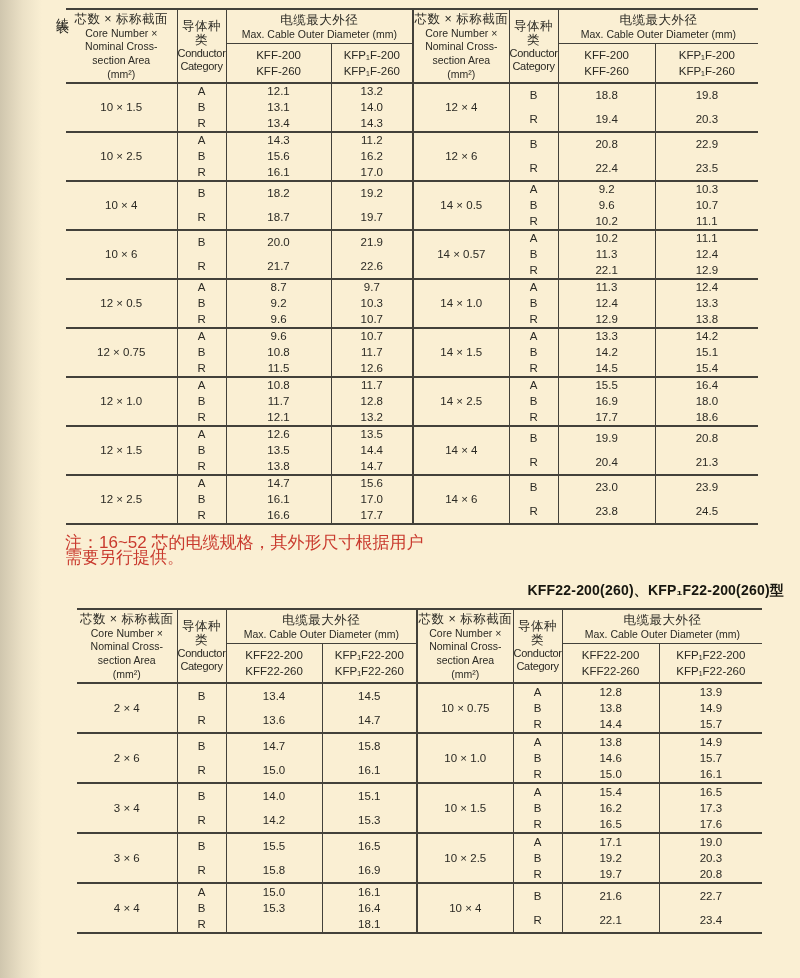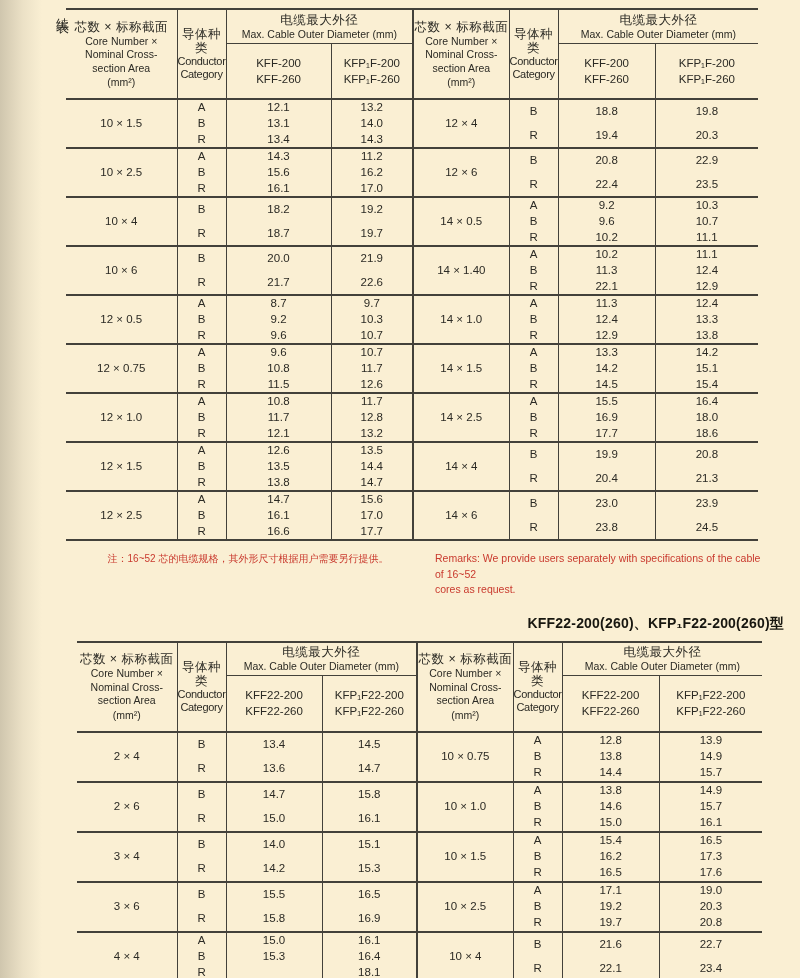--- a/index.html
+++ b/index.html
@@ -35,38 +35,38 @@
   table.right-half { border-left: 2px solid var(--line); }
   th, td { padding: 0; font-weight: normal; vertical-align: middle; text-align: center; }
   
   .t1 .left-half  .co-size { width: 111px; } .t1 .left-half  .co-cond { width: 49px; } .t1 .left-half  .co-v1 { width: 105px; } .t1 .left-half  .co-v2 { width: 81px; }
   .t1 .right-half .co-size { width: 96px; }  .t1 .right-half .co-cond { width: 45px; } .t1 .right-half .co-v1 { width: 97px; }  .t1 .right-half .co-v2 { width: 103px; }
   .t2 .left-half  .co-size { width: 100px; } .t2 .left-half  .co-cond { width: 45px; } .t2 .left-half  .co-v1 { width: 96px; }  .t2 .left-half  .co-v2 { width: 94px; }
   .t2 .right-half .co-size { width: 96px; }  .t2 .right-half .co-cond { width: 45px; } .t2 .right-half .co-v1 { width: 97px; }  .t2 .right-half .co-v2 { width: 103px; }
   
   th.size-h, th.cond-h { border-right: 1px solid var(--line); border-bottom: 2px solid var(--line); }
   th.dia-h { height: 34px; border-bottom: 1px solid var(--line); }
-  tr.models th { height: 56px; border-bottom: 2px solid var(--line); }
+  tr.models th { height: 40px; border-bottom: 2px solid var(--line); }
   tr.models th.model-kff { border-right: 1px solid var(--line); }
   .h-cn { font-size: 12.5px; line-height: 16px; letter-spacing: 0.5px; }
   .h-en { font-size: 10.5px; line-height: 13.5px; }
   .h-unit { font-size: 10.5px; line-height: 14px; }
   .cond-h .h-cn { line-height: 14px; }
   .cond-h .h-en { font-size: 11px; line-height: 13px; letter-spacing: -0.3px; }
   .model-line { font-size: 11.5px; line-height: 16px; }
   
   tbody tr + tr td { border-top: 2px solid var(--line); }
   td.c-size, td.c-cond, td.c-v1 { border-right: 1px solid var(--line); }
   .stack { display: flex; flex-direction: column; justify-content: space-around; }
   .t1 .stack { height: 47px; }
   .t2 .stack { height: 48px; }
   .stack > div { font-size: 11.5px; line-height: 15px; min-height: 15px; }
   
   .note-row { display: flex; margin: 10px 0 0 65px; color: var(--red); }
-  .note-cn { width: 366px; font-size: 10px; line-height: 15px; text-align: center; }
+  .note-cn { width: 366px; font-size: 17px; line-height: 15px; }
   .note-en { margin-left: 4px; width: 330px; font-size: 10.5px; line-height: 15.5px; }
   
   .section-title { margin-top: 15px; text-align: right; padding-right: 16px; font-weight: bold; font-size: 14px; line-height: 21px; color: #17160f; letter-spacing: 0.2px; }
 </style>
 </head>
 <body>
 
 <div class="scan-shade"></div>
 
 <div class="cont-label">续表</div>
@@ -474,21 +474,21 @@
             <div class="stack">
               <div>10.3</div>
               <div>10.7</div>
               <div>11.1</div>
             </div>
           </td>
         </tr>
         <tr>
           <td class="c-size">
             <div class="stack">
-              <div>14 × 1.40</div>
+              <div>14 × 0.57</div>
             </div>
           </td>
           <td class="c-cond">
             <div class="stack">
               <div>A</div>
               <div>B</div>
               <div>R</div>
             </div>
           </td>
           <td class="c-v1">
@@ -639,24 +639,20 @@
               <div>24.5</div>
             </div>
           </td>
         </tr>
       </tbody>
   </table>
 </div>
 
 <div class="note-row">
   <div class="note-cn">注：16~52 芯的电缆规格，其外形尺寸根据用户需要另行提供。</div>
-  <div class="note-en">
-    <div>Remarks: We  provide users separately with specifications of the cable of 16~52</div>
-    <div>cores as request.</div>
-  </div>
 </div>
 
 <div class="section-title">
   <div>KFF22-200(260)、KFP₁F22-200(260)型</div>
 </div>
 
 <div class="tblock t2">
 
   <table class="left-half">
     <colgroup>

